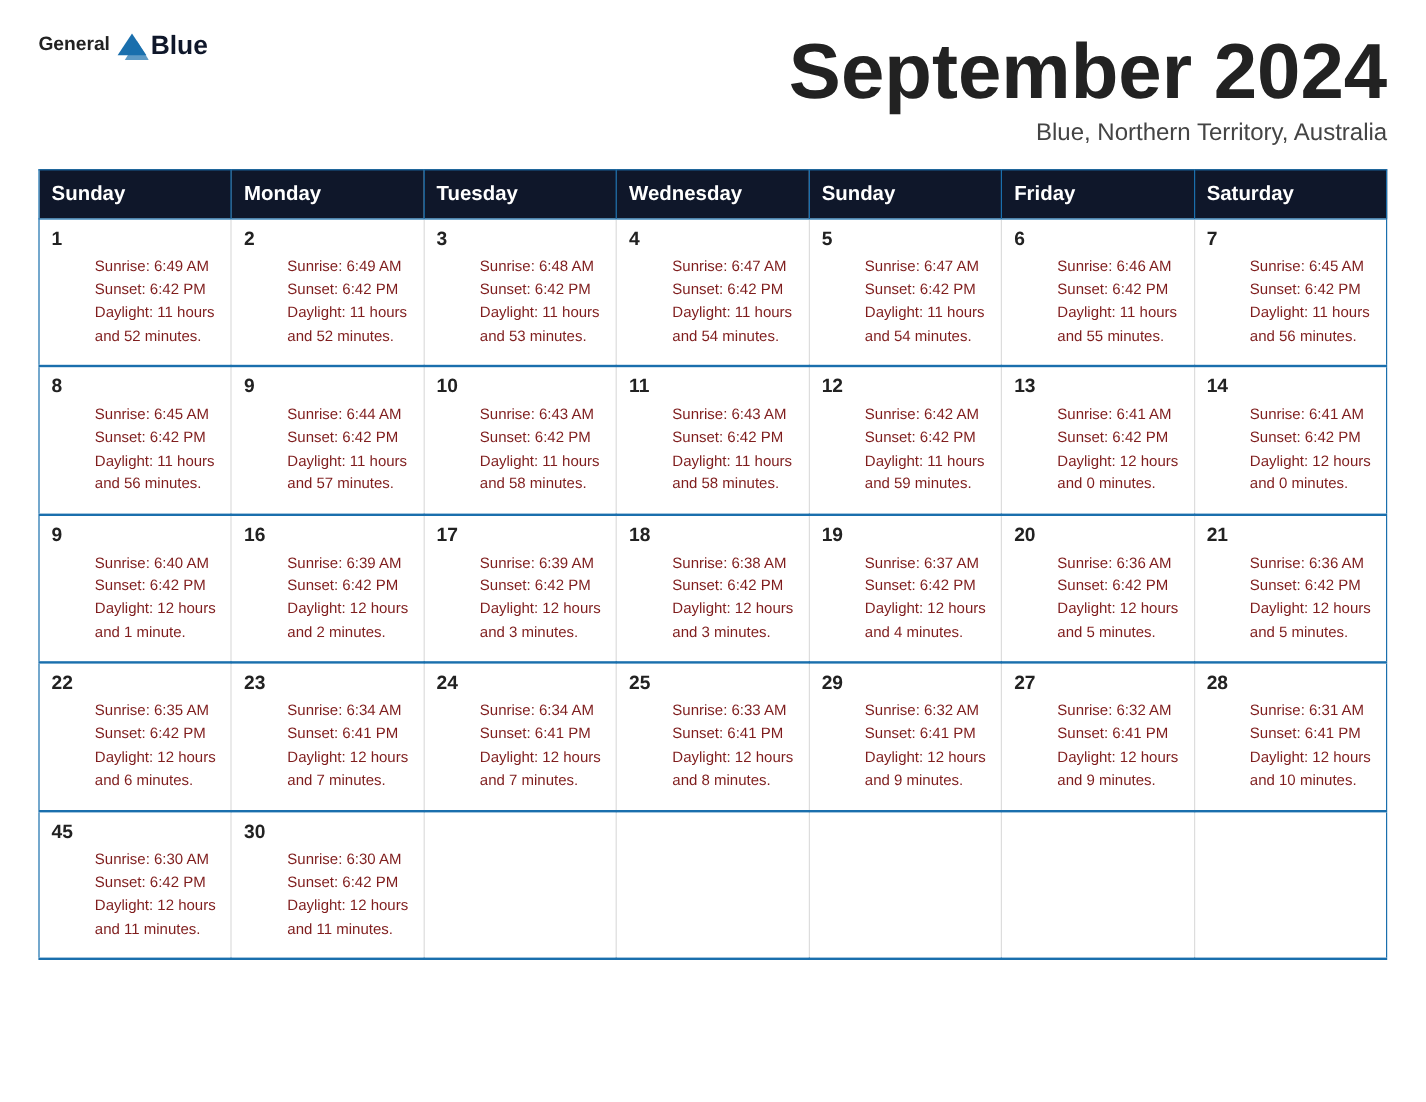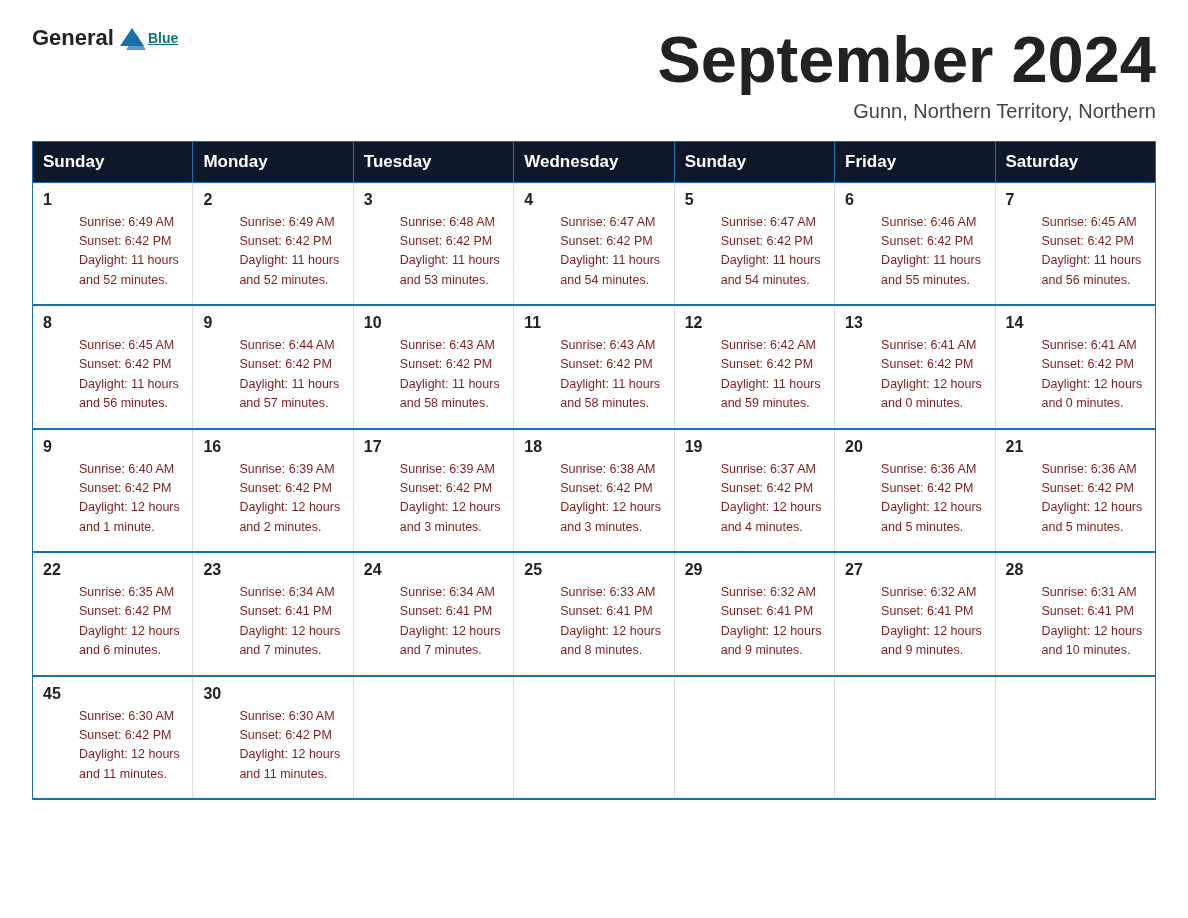--- a/index.html
+++ b/index.html
@@ -15,29 +15,28 @@
       justify-content: space-between;
       align-items: flex-start;
       margin-bottom: 8px;
     }
     .logo {
       display: flex;
       align-items: center;
       gap: 2px;
     }
     .logo-text-general {
+      font-size: 16px;
+      font-weight: bold;
+      color: #222;
+    }
+    .logo-text-blue {
       font-size: 22px;
       font-weight: bold;
-      color: #222;
-    }
-    .logo-text-blue {
-      font-size: 14px;
-      font-weight: bold;
-      color: #0f766e;
-      text-decoration: underline;
+      color: #0f172a;
     }
     .logo-icon {
       width: 28px;
       height: 28px;
       margin-left: 2px;
     }
     .title-block {
       text-align: right;
     }
     .month-title {
@@ -108,21 +107,21 @@
   <div class="logo">
     <span class="logo-text-general">General</span>
     <svg class="logo-icon" viewBox="0 0 28 28" width="28" height="28">
       <polygon points="14,4 26,22 2,22" fill="#1a6fad"></polygon>
       <polygon points="18,10 28,26 8,26" fill="#1a6fad" opacity="0.7"></polygon>
     </svg>
     <span class="logo-text-blue">Blue</span>
   </div>
   <div class="title-block">
     <div class="month-title">September 2024</div>
-    <div class="location-subtitle">Gunn, Northern Territory, Northern</div>
+    <div class="location-subtitle">Blue, Northern Territory, Australia</div>
   </div>
 </div>
 
 <table class="calendar-table">
   <thead>
     <tr id="weekday-header">
     <th>Sunday</th>
         <th>Monday</th>
         <th>Tuesday</th>
         <th>Wednesday</th>

